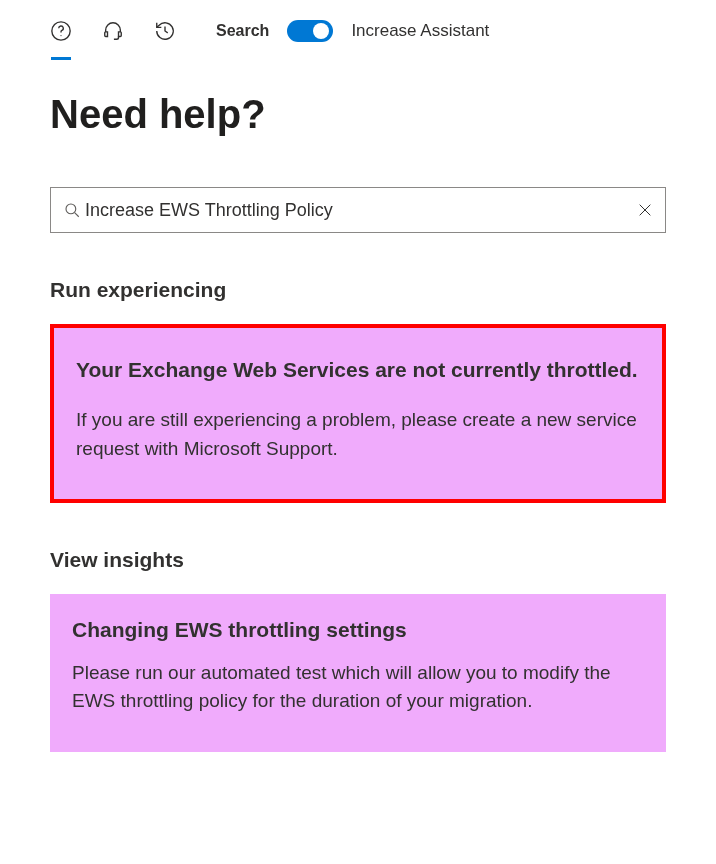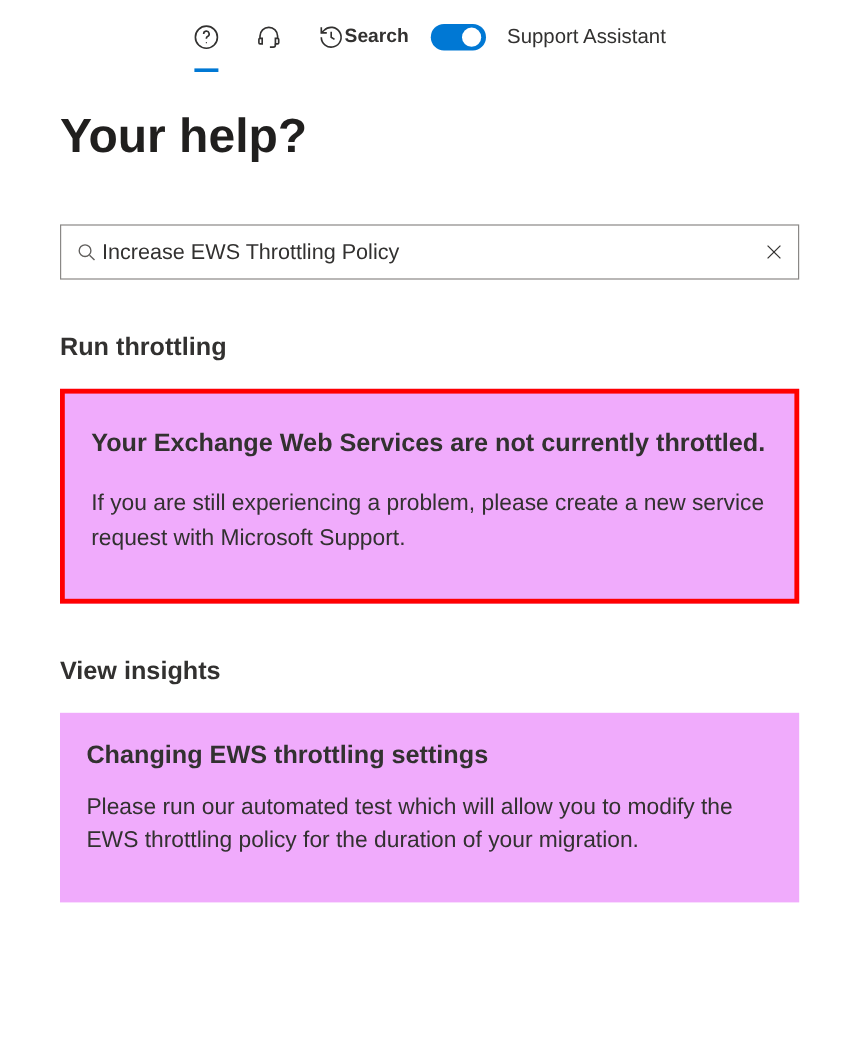--- a/index.html
+++ b/index.html
@@ -11,22 +11,23 @@
       font-family: 'Segoe UI', Tahoma, Geneva, Verdana, sans-serif;
       background: #ffffff;
       width: 716px;
       height: 864px;
       padding: 20px 50px;
       color: #323130;
     }
     .top-bar {
       display: flex;
       align-items: center;
-      justify-content: center;
+      justify-content: flex-start;
       margin-bottom: 8px;
+      gap: 40px;
     }
     .top-icons {
       display: flex;
       gap: 30px;
       align-items: center;
     }
     .icon-wrap {
       position: relative;
       display: flex;
       flex-direction: column;
@@ -179,39 +180,39 @@
         <path d="M3 3v5h5"></path>
         <path d="M12 7v5l3 2"></path>
       </svg>
     </div>
   </div>
   <div class="top-right">
     <span class="search-label">Search</span>
     <div class="toggle">
       <div class="toggle-knob"></div>
     </div>
-    <span class="assistant-label">Support Assistant</span>
+    <span class="assistant-label">Increase Assistant</span>
   </div>
 </div>
 
-<h1 class="page-title">Your help?</h1>
+<h1 class="page-title">Need help?</h1>
 
 <div class="search-box">
   <svg class="search-icon-svg" viewBox="0 0 24 24">
     <circle cx="10.5" cy="10.5" r="6.5"></circle>
     <line x1="15.5" y1="15.5" x2="21" y2="21"></line>
   </svg>
   <input type="text" value="Increase EWS Throttling Policy" style="">
   <svg class="clear-icon-svg" viewBox="0 0 24 24">
     <line x1="4" y1="4" x2="20" y2="20"></line>
     <line x1="20" y1="4" x2="4" y2="20"></line>
   </svg>
 </div>
 
-<h2 class="section-heading">Run throttling</h2>
+<h2 class="section-heading">Run experiencing</h2>
 
 <div class="card card-highlighted">
   <div class="card-title">Your Exchange Web Services are not currently throttled.</div>
   <div class="card-body">If you are still experiencing a problem, please create a new service request with Microsoft Support.</div>
 </div>
 
 <div class="insights-section">
   <h2 class="section-heading">View insights</h2>
   <div class="card card-insights">
     <div class="card-title">Changing EWS throttling settings</div>

